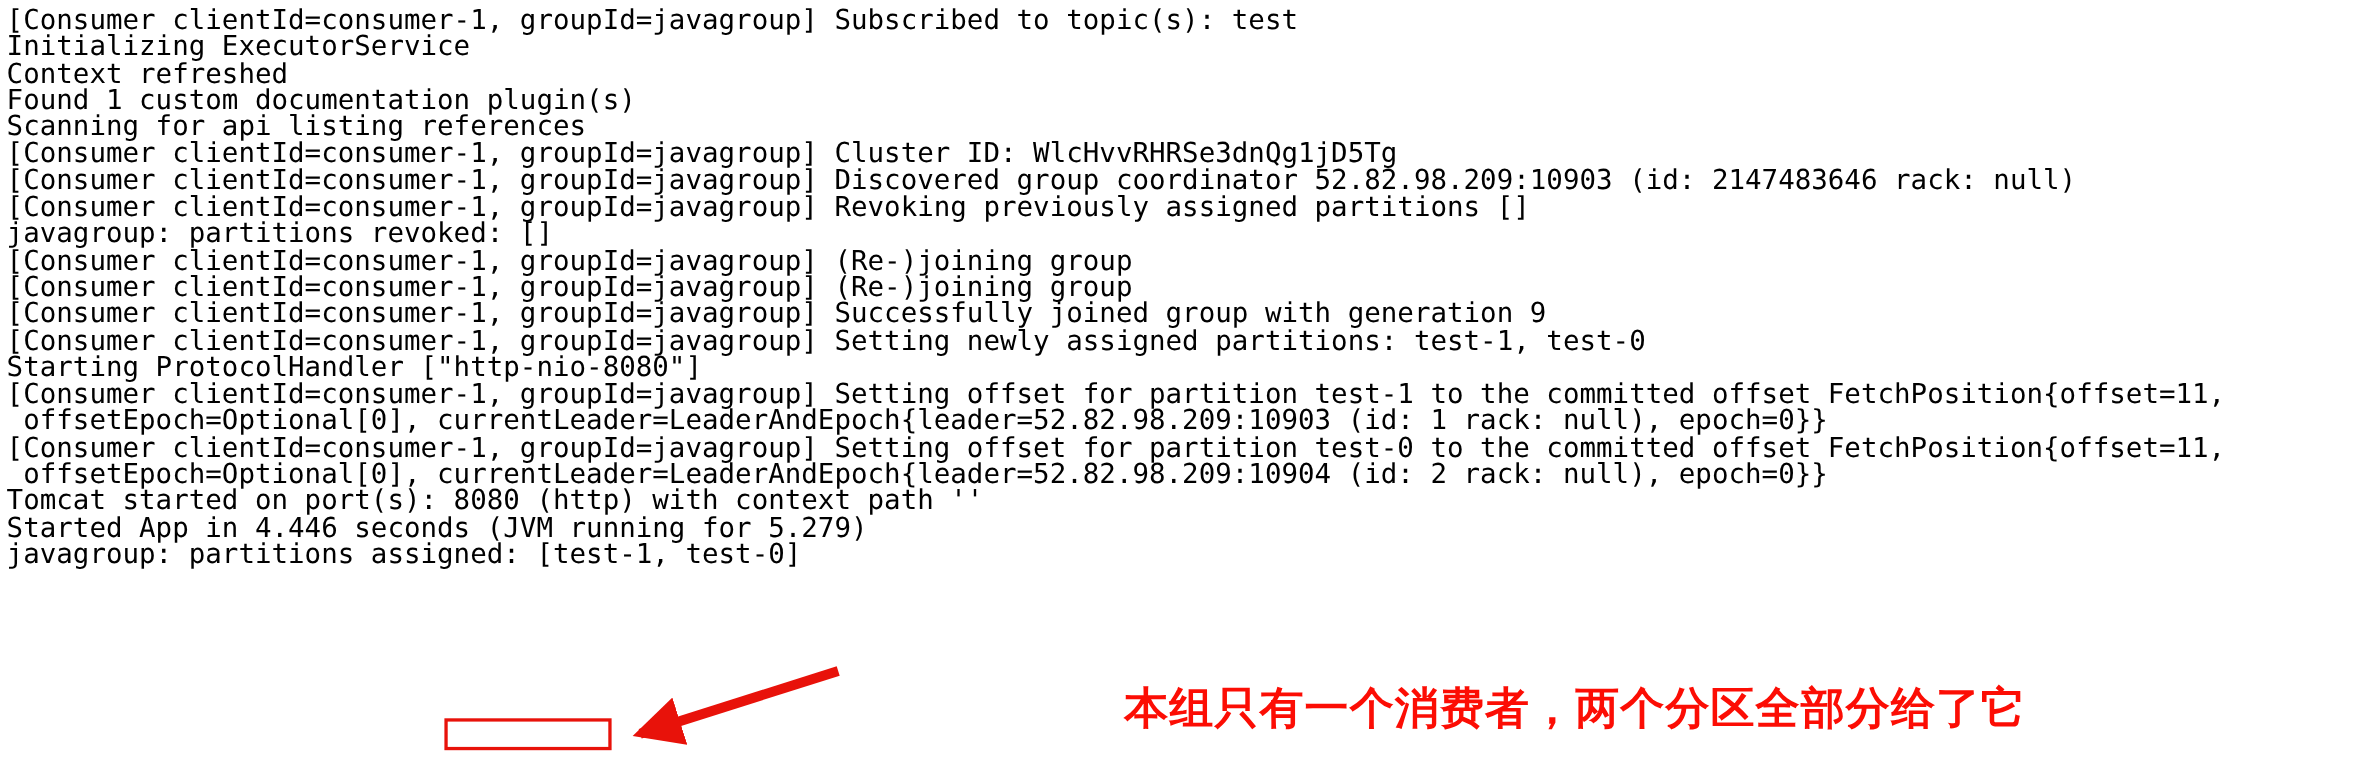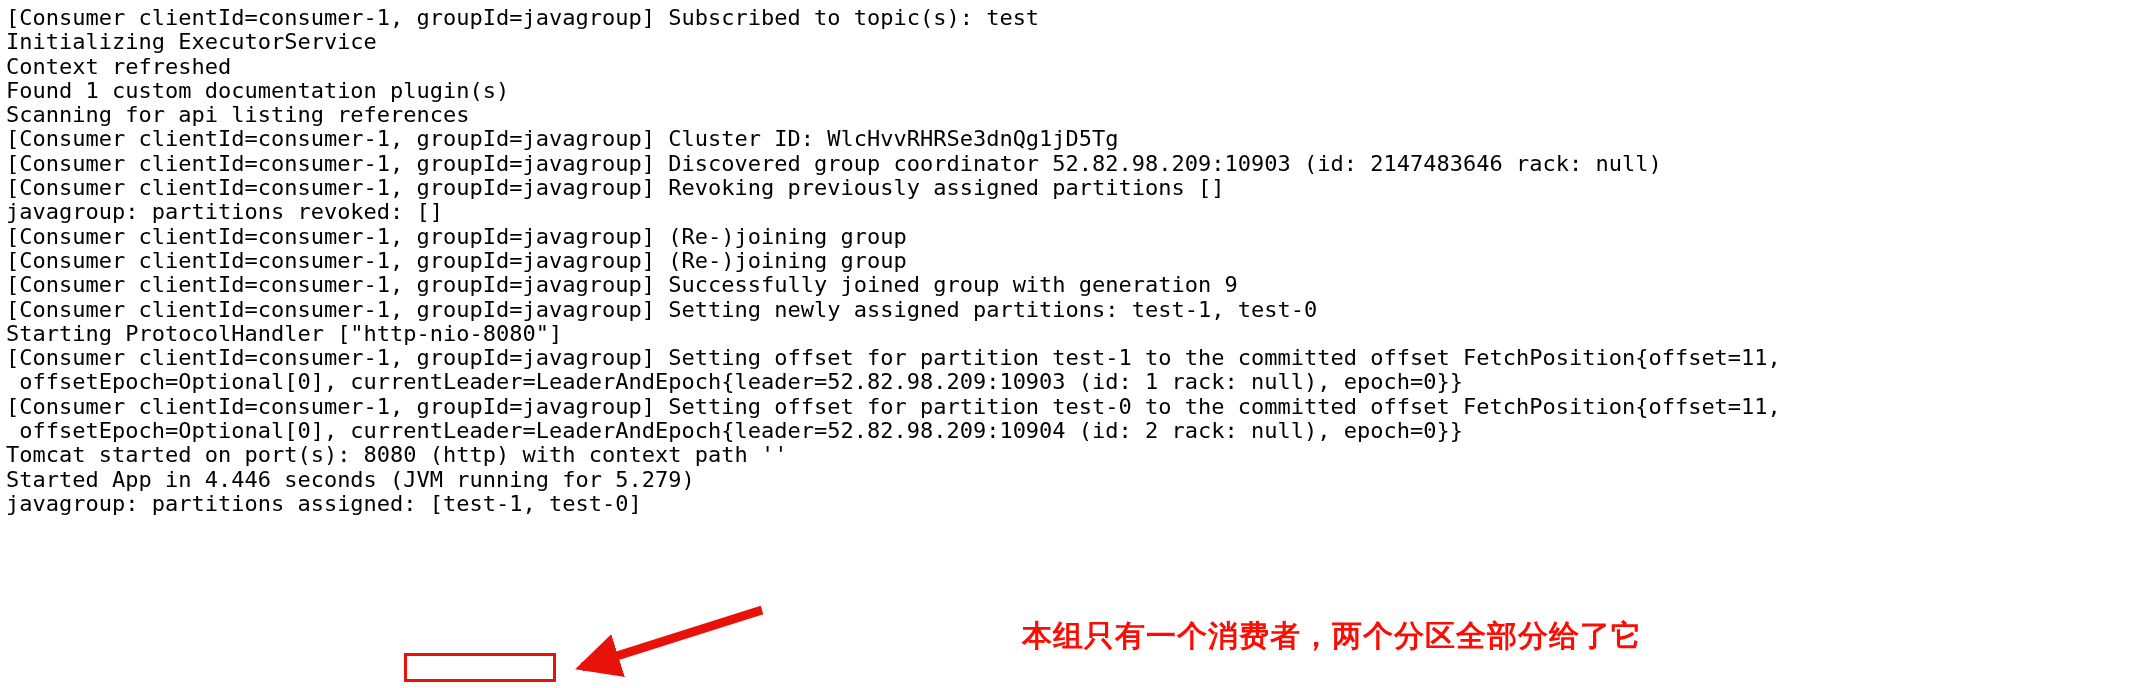--- a/index.html
+++ b/index.html
@@ -15,21 +15,21 @@
     overflow: hidden;
   }
   #console {
     position: absolute;
     left: 0;
     top: 0;
     width: 2152px;
     padding: 6px 0 0 6px;
     box-sizing: border-box;
     font-family: "DejaVu Sans Mono", "Liberation Mono", monospace;
-    font-size: 22px;
+    font-size: 25px;
     line-height: 24.3px;
     color: #000000;
     white-space: pre;
     letter-spacing: 0px;
   }
   .log-line {
     white-space: pre;
     height: 24.3px;
   }
   
@@ -49,21 +49,21 @@
     left: 566px;
     top: 604px;
     width: 200px;
     height: 80px;
   }
   #annotation-text {
     position: absolute;
     left: 1022px;
     top: 616px;
     font-family: "DejaVu Sans", "Liberation Sans", sans-serif;
-    font-size: 30px;
+    font-size: 40px;
     font-weight: 700;
     color: #fc0d04;
     white-space: nowrap;
     letter-spacing: 1px;
   }
 </style>
 </head>
 <body>
 
 <div id="screen">

